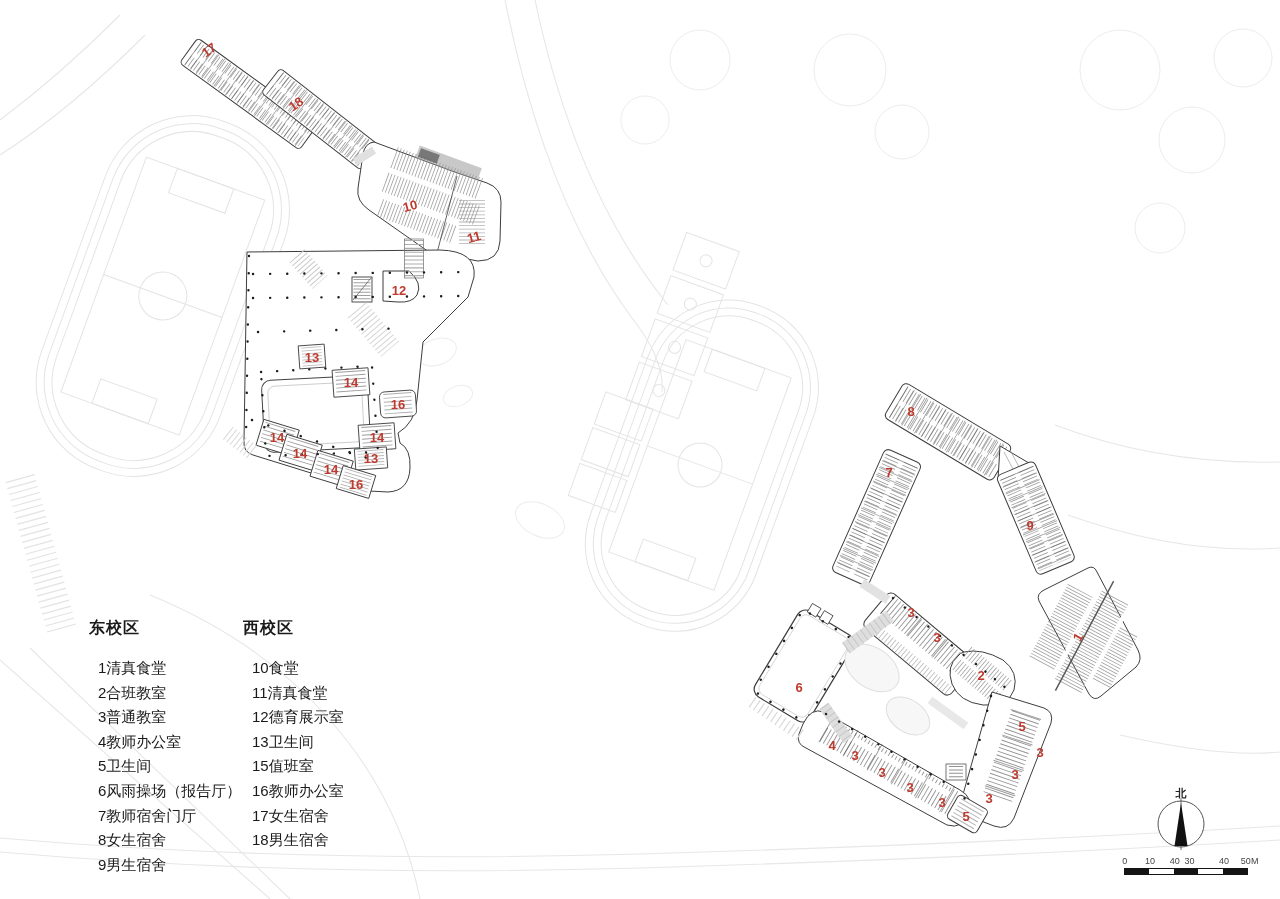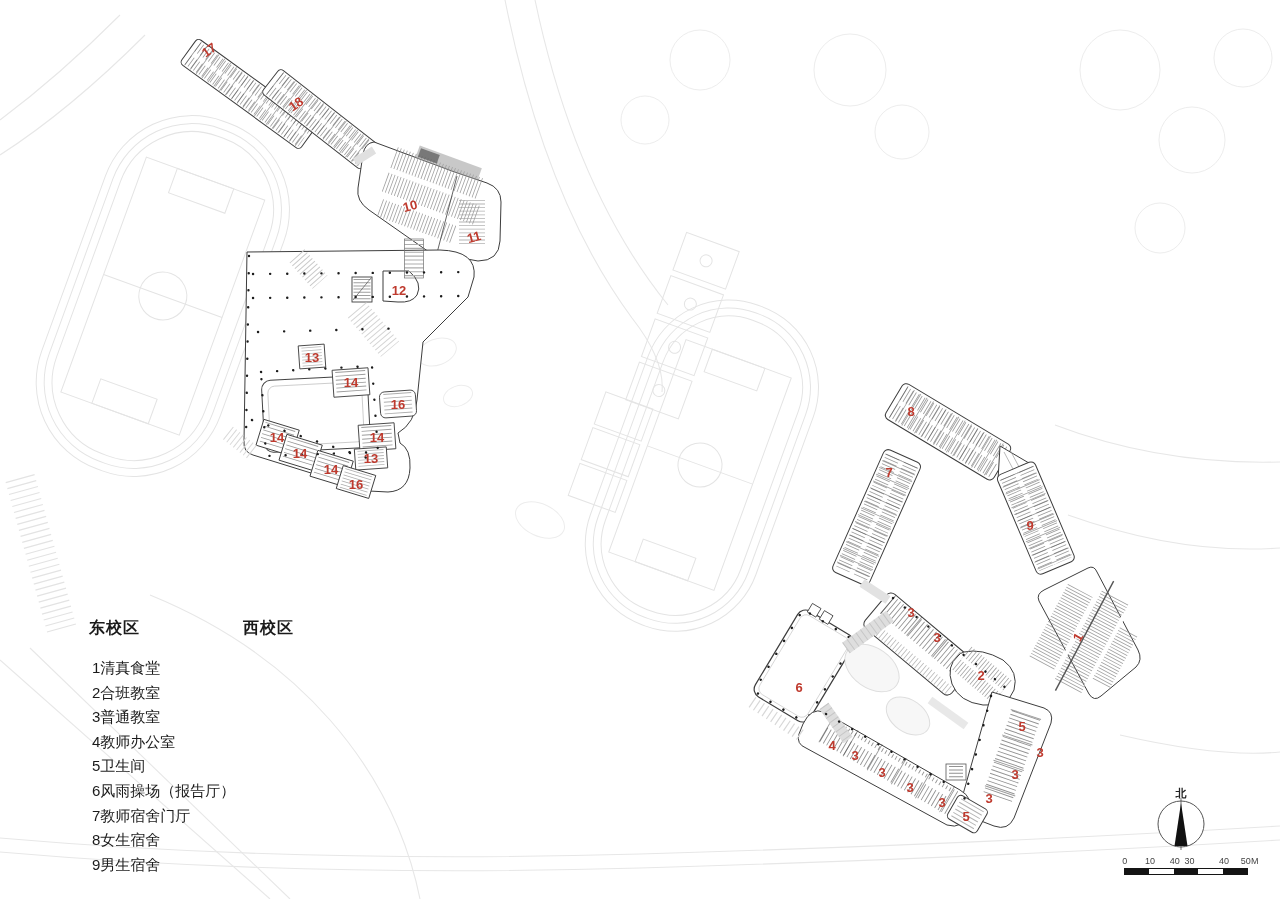--- a/index.html
+++ b/index.html
@@ -4,21 +4,21 @@
 <style>
   html,body{margin:0;padding:0;background:#fff;}
   .canvas{position:relative;width:1280px;height:899px;background:#ffffff;overflow:hidden;
           font-family:"Liberation Sans","DejaVu Sans",sans-serif;}
   .plan-svg{position:absolute;left:0;top:0;}
   .plan-label{position:absolute;font-weight:700;font-size:13px;line-height:13px;
               color:var(--label_red,#bf3a2e);white-space:nowrap;z-index:5;}
   .legend{position:absolute;z-index:6;color:var(--text,#1a1a1a);}
   .legend-col{position:absolute;top:0;white-space:nowrap;}
   .legend-heading{font-size:16px;font-weight:700;margin-bottom:17px;letter-spacing:1px;}
-  .legend ul{list-style:none;margin:3px;padding:0;}
+  .legend ul{list-style:none;margin:9px;padding:0;}
   .legend li{font-size:15px;font-weight:500;height:24.6px;line-height:24.6px;}
   .north-label{position:absolute;z-index:6;font-size:11px;font-weight:600;color:#222;
                transform:translate(-50%,-50%);}
   .scalebar{position:absolute;left:1124px;top:856px;width:124px;z-index:6;}
   .scale-ticks{position:relative;height:11px;}
   .scale-ticks span{position:absolute;top:0;font-size:9px;color:#444;transform:translateX(-35%);}
   .scale-segments{display:flex;height:5px;border:1px solid #141414;margin-top:1px;}
   .scale-segments .seg{height:100%;}
 </style>
 </head>
@@ -349,20 +349,30 @@
           <li>4教师办公室</li>
           <li>5卫生间</li>
           <li>6风雨操场（报告厅）</li>
           <li>7教师宿舍门厅</li>
           <li>8女生宿舍</li>
           <li>9男生宿舍</li>
         </ul>
   </div>
   <div class="legend-col" style="left:154px;">
     <div class="legend-heading">西校区</div>
+    <ul>
+          <li>10食堂</li>
+          <li>11清真食堂</li>
+          <li>12德育展示室</li>
+          <li>13卫生间</li>
+          <li>15值班室</li>
+          <li>16教师办公室</li>
+          <li>17女生宿舍</li>
+          <li>18男生宿舍</li>
+        </ul>
   </div>
 </div>
 
 <div class="north-label" style="left:1181px;top:793px;">北</div>
 
 <div class="scalebar">
   <div class="scale-ticks">
         <span style="left: 0px;">0</span>
         <span style="left: 24.6px;">10</span>
         <span style="left: 49.2px;">40</span>

